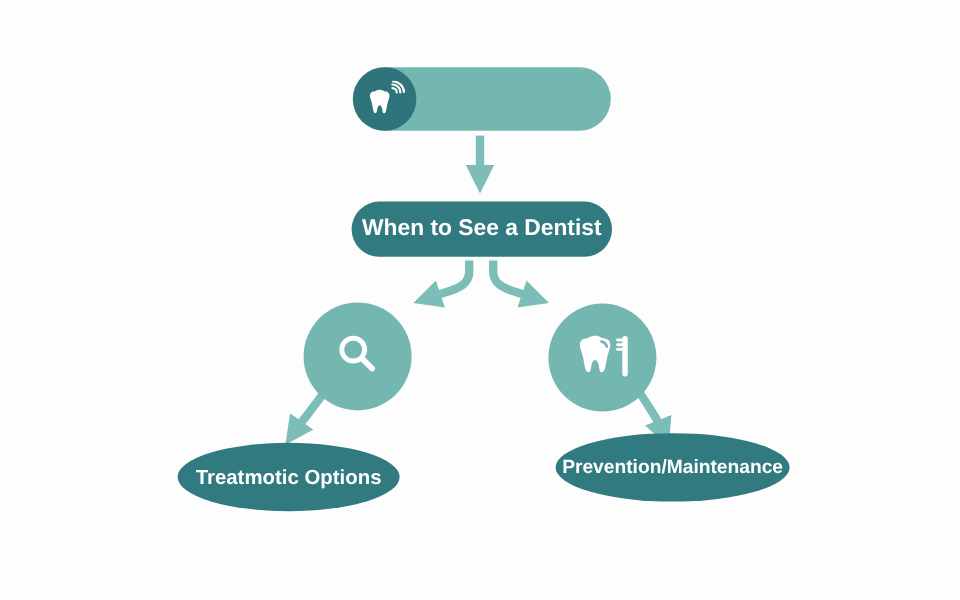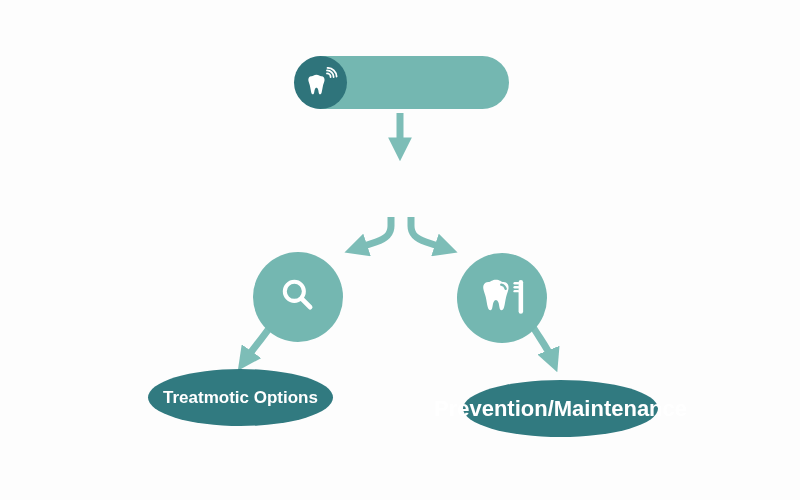--- a/index.html
+++ b/index.html
@@ -61,21 +61,21 @@
     border-radius: 50%;
     background: #317a80;
     color: #ffffff;
     font-weight: bold;
     display: flex;
     align-items: center;
     justify-content: center;
     white-space: nowrap;
   }
   .ellipse-left  { left: 148px; top: 369px; width: 185px; height: 57px; font-size: 17px; }
-  .ellipse-right { left: 463px; top: 380px; width: 195px; height: 57px; font-size: 22px; }
+  .ellipse-right { left: 463px; top: 361px; width: 195px; height: 57px; font-size: 16px; }
   .arrows { position: absolute; left: 0; top: 0; }
 </style>
 </head>
 <body>
 
 <div class="canvas">
 
   <svg class="arrows" width="800" height="500" viewBox="0 0 800 500">
     <defs>
       <marker id="ah" viewBox="0 0 10 10" refX="4" refY="5" markerWidth="3.4" markerHeight="3.4" orient="auto">
@@ -97,20 +97,23 @@
         <path transform="translate(1,4) scale(0.85)" fill="#ffffff" d="M12 2.6c-2.4 0-3.1 1.4-4.9 1.4-2.1 0-3.4 1.9-3 4.2.3 1.7 1 3.2 1.5 5.2.5 2 .7 4.4 1.3 6.4.3 1.1.9 1.9 1.7 1.9 1.4 0 1.1-3.3 1.9-5 .4-.9 1-1.4 1.5-1.4s1.1.5 1.5 1.4c.8 1.7.5 5 1.9 5 .8 0 1.4-.8 1.7-1.9.6-2 .8-4.4 1.3-6.4.5-2 1.2-3.5 1.5-5.2.4-2.3-.9-4.2-3-4.2-1.8 0-2.5-1.4-4.9-1.4z"></path>
         <g stroke="#ffffff" stroke-width="1.5" fill="none" stroke-linecap="round">
           <path d="M20 5 A3 3 0 0 1 23 8"></path>
           <path d="M20 2.5 A5.5 5.5 0 0 1 25.5 8"></path>
           <path d="M20.5 0.4 A7.6 7.6 0 0 1 28 7.6"></path>
         </g>
       </svg>
     </span>
   </div>
 
+  <div class="pill pill-dark">
+    <span>When to See a Dentist</span>
+  </div>
 
   <div class="node-circle circle-left">
     <span>
       <svg width="44" height="44" viewBox="0 0 24 24">
         <circle cx="10" cy="10" r="5.2" stroke="#ffffff" stroke-width="2.2" fill="none"></circle>
         <line x1="14.1" y1="14.1" x2="18.6" y2="18.6" stroke="#ffffff" stroke-width="2.6" stroke-linecap="round"></line>
       </svg>
     </span>
   </div>
 

